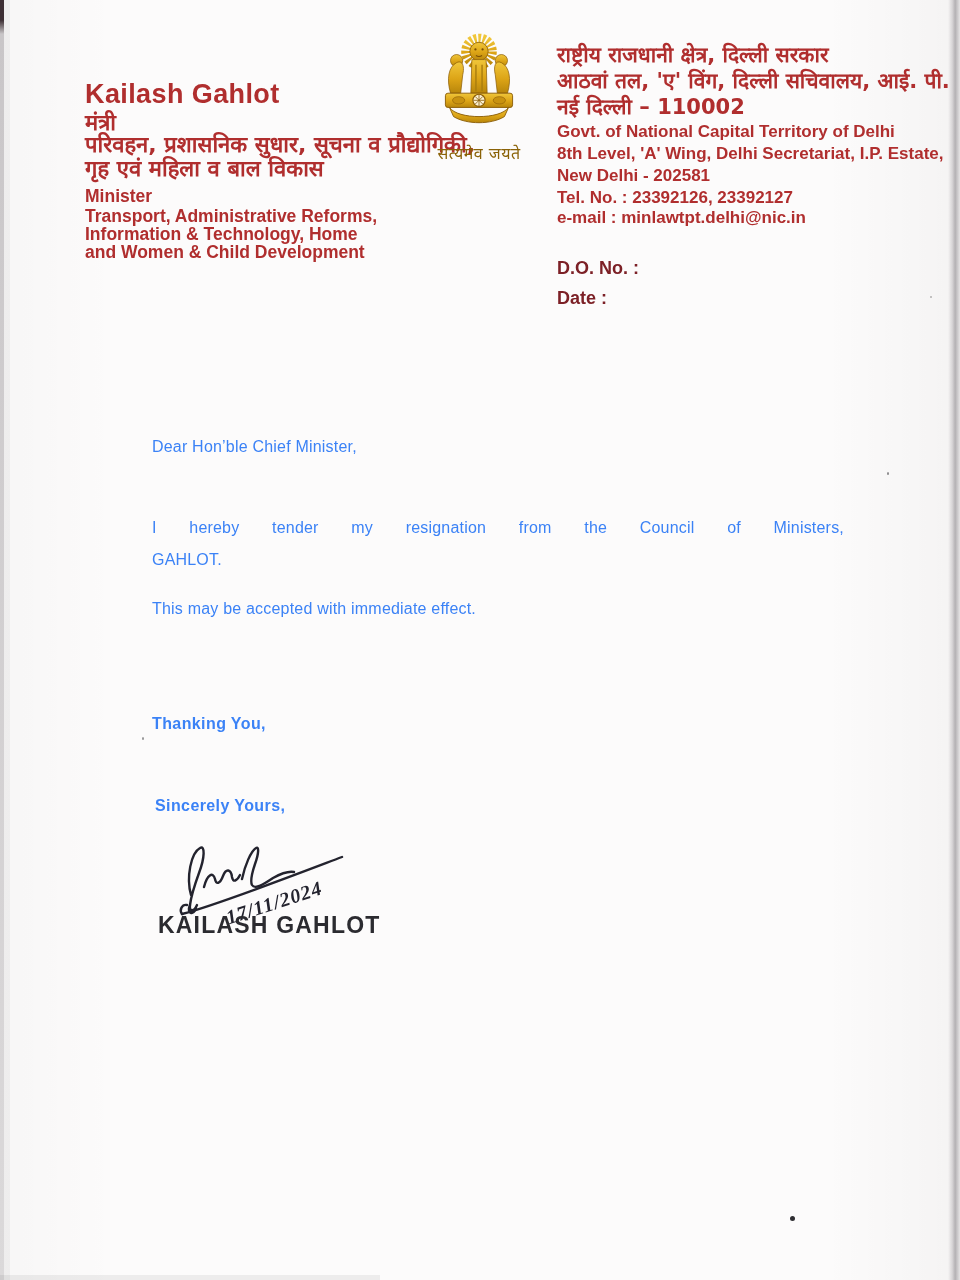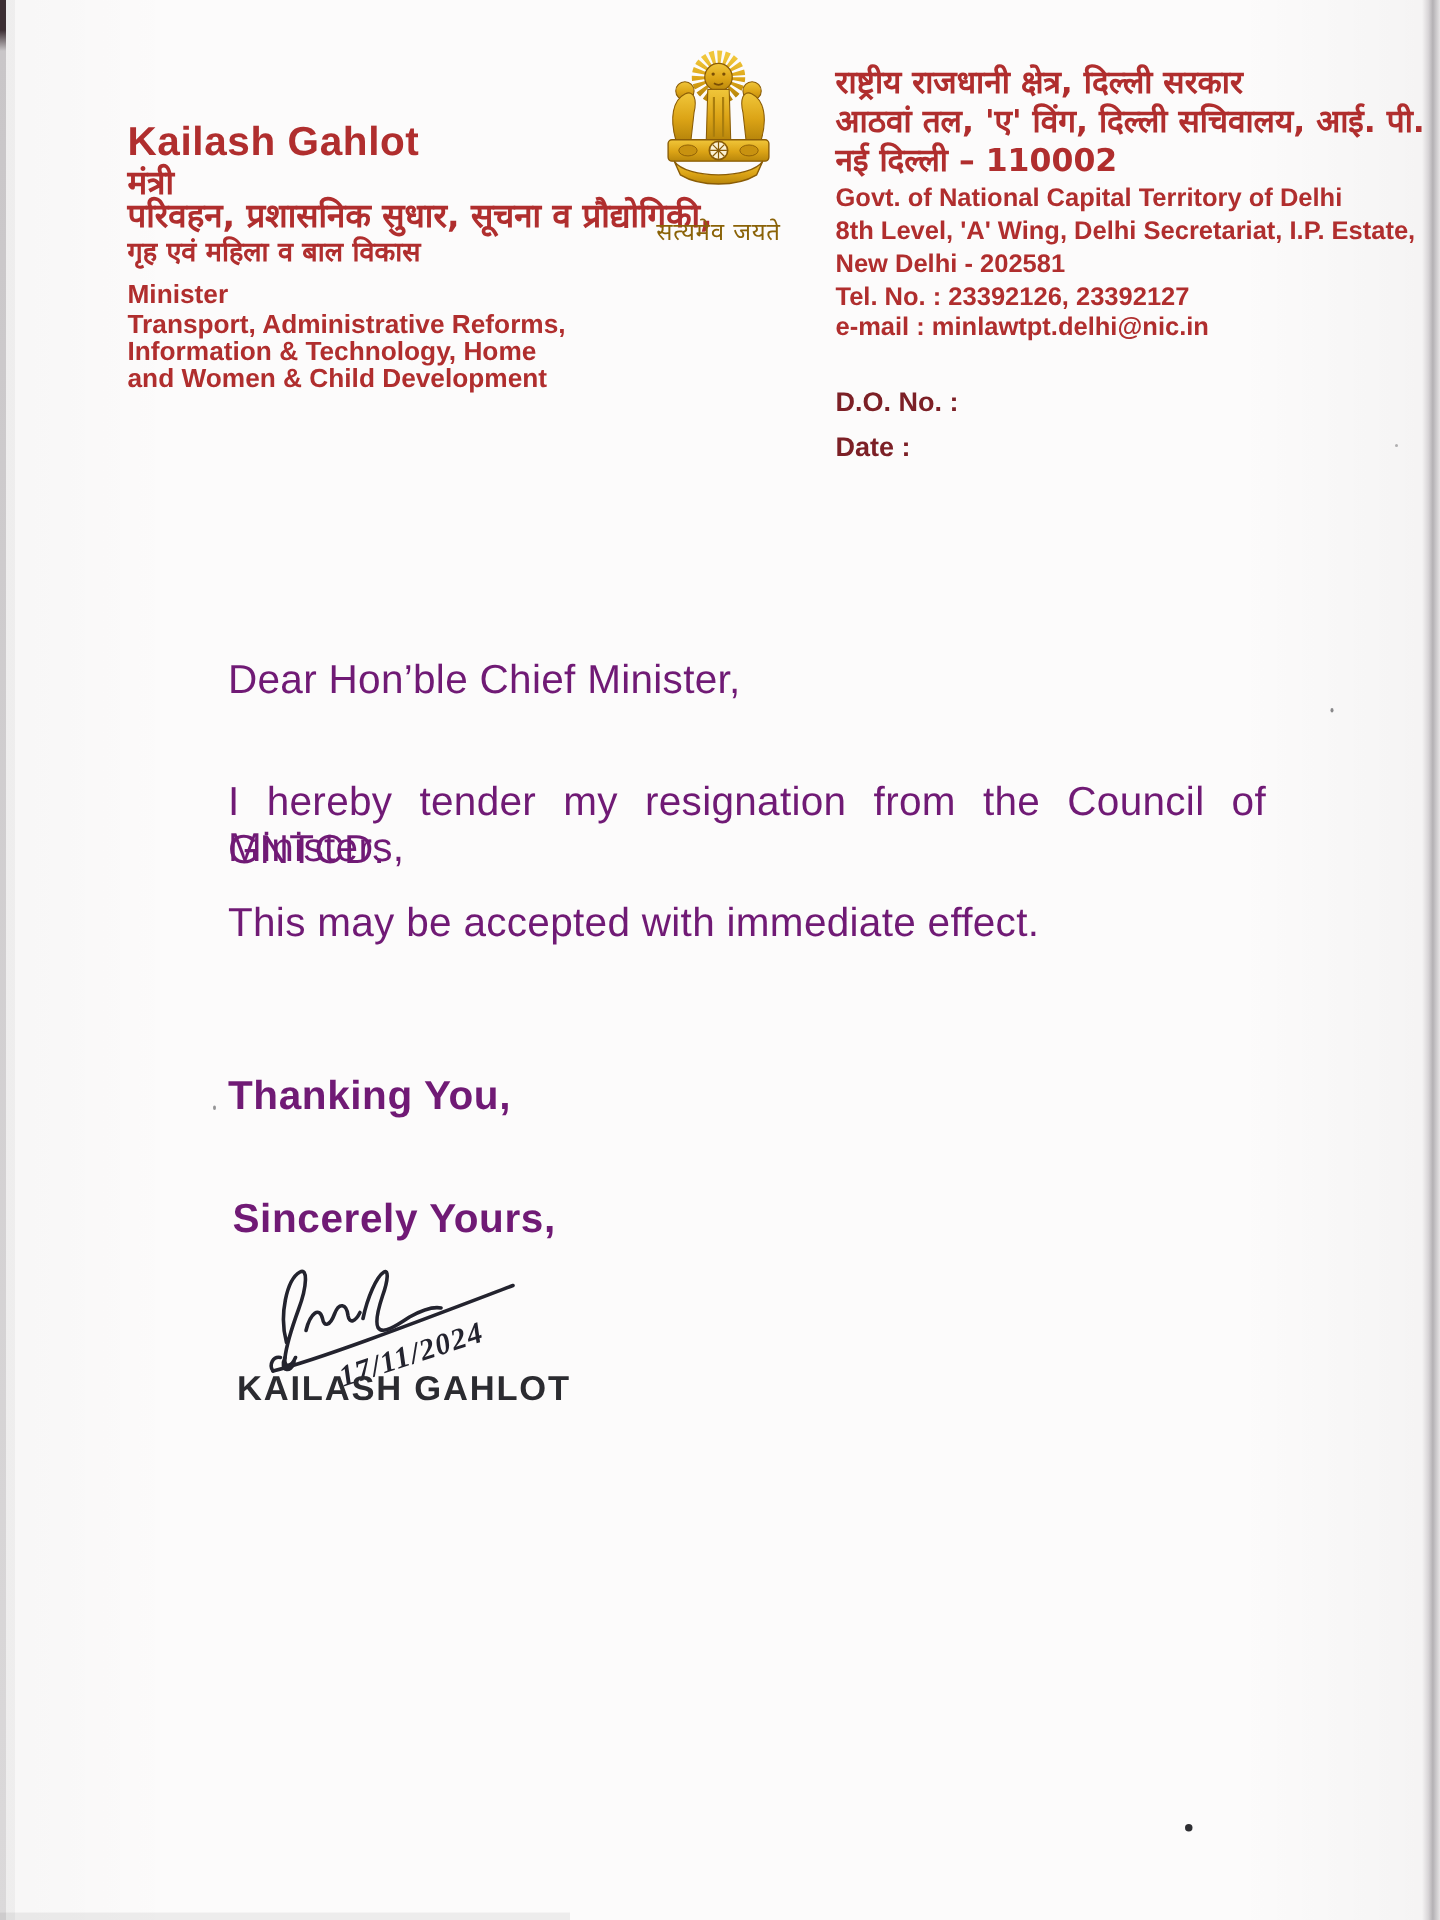--- a/index.html
+++ b/index.html
@@ -26,21 +26,21 @@
   .abs{position:absolute;}
   .nowrap{white-space:nowrap;}
 
   
   .red{color:#b02e2e;}
   .hn{font-family:"DejaVu Sans", sans-serif;font-weight:bold;}
   .lh-name-hi{left:85px;top:38px;font-size:31px;line-height:34px;}
   .lh-name-en{left:85px;top:79px;font-size:27px;font-weight:bold;letter-spacing:.4px;}
   .lh-title-hi{left:85px;top:111px;font-size:22px;line-height:24px;}
   .lh-dept-hi1{left:85px;top:133px;font-size:22px;line-height:24px;}
-  .lh-dept-hi2{left:85px;top:157px;font-size:18px;line-height:24px;}
+  .lh-dept-hi2{left:85px;top:157px;font-size:22px;line-height:24px;}
   .lh-title-en{left:85px;top:186px;font-size:17.5px;font-weight:bold;}
   .lh-dept-en1{left:85px;top:206px;font-size:17.5px;font-weight:bold;}
   .lh-dept-en2{left:85px;top:224px;font-size:17.5px;font-weight:bold;}
   .lh-dept-en3{left:85px;top:242px;font-size:17.5px;font-weight:bold;}
 
   
   .emblem{left:428px;top:26px;width:102px;text-align:center;}
   .emblem-caption{font-family:"DejaVu Sans", sans-serif;font-size:16px;font-weight:normal;
     color:#8a6207;margin-top:-2px;letter-spacing:.5px;filter:blur(.2px);}
 
@@ -52,21 +52,21 @@
   .rh-en1{top:122px;font-size:17px;}
   .rh-en2{top:144px;font-size:17px;}
   .rh-en3{top:166px;font-size:17px;}
   .rh-tel{top:188px;font-size:17px;}
   .rh-email{top:208px;font-size:17px;}
   .darkred{color:#7c2026;}
   .rh-dono{top:258px;font-size:18px;}
   .rh-date{top:288px;font-size:18px;}
 
   
-  .bodytxt{color:#701a75;font-size:27px;letter-spacing:.2px;}
+  .bodytxt{color:#3b82f6;font-size:16px;letter-spacing:.2px;}
   .b-salutation{left:152px;top:438px;}
   .b-para1{left:152px;top:519px;width:692px;text-align:justify;text-align-last:justify;word-spacing:6px;}
   .b-para1b{left:152px;top:551px;}
   .b-para2{left:152px;top:600px;text-align:right;}
   .b-close1{left:152px;top:715px;font-weight:bold;letter-spacing:.4px;}
   .b-close2{left:155px;top:797px;font-weight:bold;letter-spacing:.4px;}
   .b-signatory{left:158px;top:912px;font-size:23px;font-weight:bold;letter-spacing:1.2px;color:#2b2b30;}
 
   .sig{left:174px;top:831px;}
   .sig-date{font-family:"Liberation Serif", serif;font-style:italic;font-weight:bold;letter-spacing:1px;}
@@ -134,21 +134,21 @@
   <div class="abs red nowrap rh rh-en1">Govt. of National Capital Territory of Delhi</div>
   <div class="abs red nowrap rh rh-en2">8th Level, 'A' Wing, Delhi Secretariat, I.P. Estate,</div>
   <div class="abs red nowrap rh rh-en3">New Delhi - 202581</div>
   <div class="abs red nowrap rh rh-tel">Tel. No. : 23392126, 23392127</div>
   <div class="abs red nowrap rh rh-email">e-mail : minlawtpt.delhi@nic.in</div>
   <div class="abs darkred nowrap rh rh-dono">D.O. No. :</div>
   <div class="abs darkred nowrap rh rh-date">Date :</div>
 
   <div class="abs bodytxt nowrap b-salutation">Dear Hon’ble Chief Minister,</div>
   <div class="abs bodytxt b-para1">I hereby tender my resignation from the Council of Ministers,</div>
-  <div class="abs bodytxt nowrap b-para1b">GNTCD.</div>
+  <div class="abs bodytxt nowrap b-para1b">GAHLOT.</div>
   <div class="abs bodytxt nowrap b-para2">This may be accepted with immediate effect.</div>
   <div class="abs bodytxt nowrap b-close1">Thanking You,</div>
   <div class="abs bodytxt nowrap b-close2">Sincerely Yours,</div>
 
   <div class="abs sig">
     <svg width="192" height="94" viewBox="0 0 192 94">
       <g fill="none" stroke="#23232e" stroke-width="2.4" stroke-linecap="round" stroke-linejoin="round">
         <path d="M17 64 C12 46 17 22 26 17 C31 14 31 26 25 42 C21 53 17 66 16 74 C15 81 20 81 23 74"></path>
         <path d="M16 74 C12 83 20 85 22 77"></path>
         <path d="M30 56 C33 44 39 40 41 48 C42 54 46 53 49 45 C52 37 57 38 58 46 C59 52 63 50 66 44"></path>

